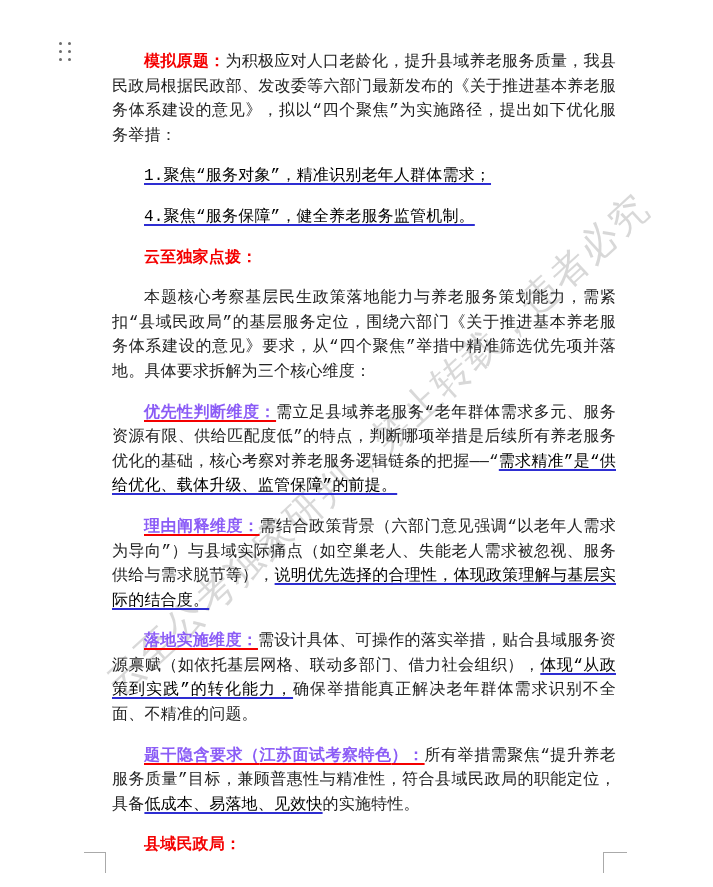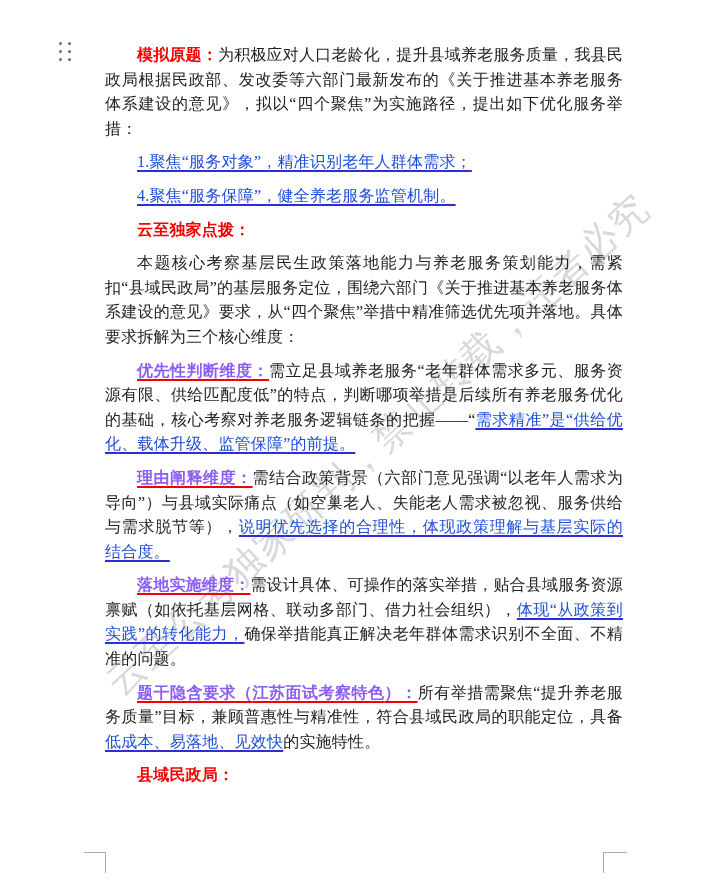--- a/index.html
+++ b/index.html
@@ -45,26 +45,26 @@
     position:absolute;
     left:96px; top:34px;
     width:536px;
     z-index:2;
     color:#222222;
     font-size:16px;
     line-height:24.6px;
     text-align:justify;
     letter-spacing:0.2px;
   }
-  .para { margin:9px; text-indent:2em; }
+  .para { margin:16px; text-indent:2em;font-family:Liberation Mono, monospace; }
 
   .seg-red-bold   { color:#f40000; font-weight:bold; }
   .seg-body       { color:#222222; }
   .seg-blue-u     {
-    color:#1d4ed8;
+    color:#000000;
     text-decoration:underline;
     text-decoration-color:#2e2ed2;
     text-decoration-thickness:1.5px;
     text-underline-offset:3px;
   }
   .seg-red-u      {
     color:#8b5cf6; font-weight:bold;
     text-decoration:underline;
     text-decoration-color:#f40000;
     text-decoration-thickness:1.5px;

